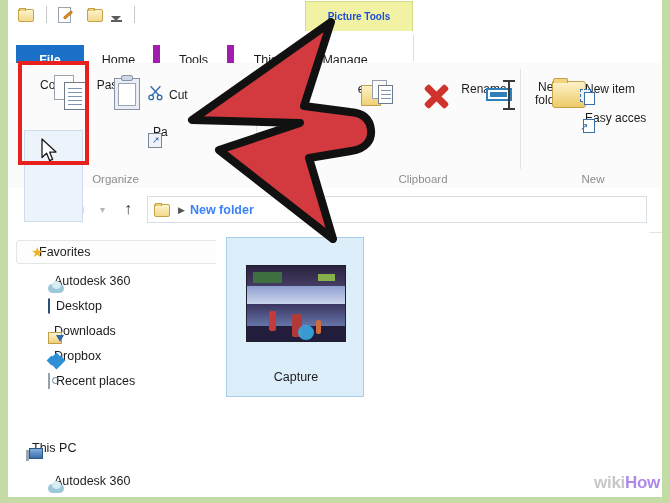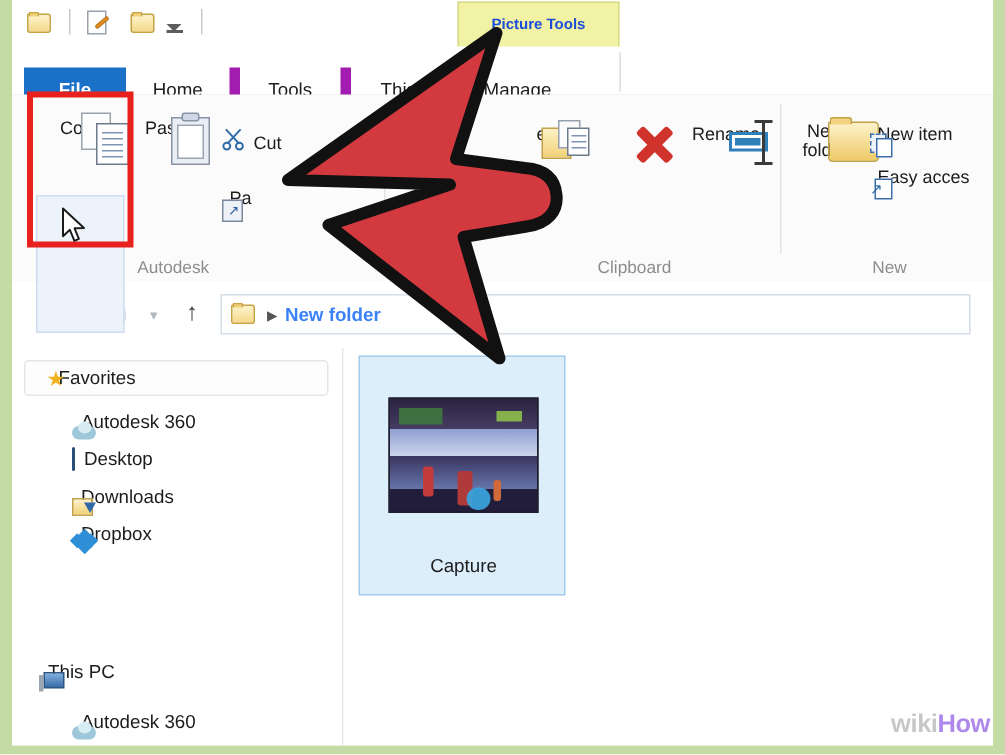--- a/index.html
+++ b/index.html
@@ -593,21 +593,21 @@
   .ic-pc:after {
     content: "";
     position: absolute; left: 0; top: 2px;
     width: 3px; height: 11px;
     background: #9aa6b2;
   }
 
   
   #content {
     position: absolute;
-    left: 221px; top: 232px;
+    left: 208px; top: 232px;
     width: 433px; height: 265px;
     background: #ffffff;
   }
   #file-tile {
     position: absolute;
     left: 10px; top: 5px;
     width: 138px; height: 160px;
     background: #ddeefb;
     border: 1px solid #a8cdeb;
     box-sizing: border-box;
@@ -801,21 +801,21 @@
         <span>Cut</span>
       </div>
 
       <div class="small-btn" style="left:140px; top:62px;">
         <span class="glyph">
           <span class="ic-pastesc"><span class="cb"></span><span class="ar">↗</span></span>
         </span>
         <span>Pa</span>
       </div>
 
-      <div class="group-label" style="left:20px; width:175px;">Autodesk</div>
+      <div class="group-label" style="left:20px; width:175px;">Organize</div>
       <div class="group-sep" style="left:248px;"></div>
 
       <div class="big-btn" style="left:330px; top:16px; width:46px;">
         <span class="glyph">
           <span class="ic-copyto">
             <span class="f"></span><span class="p1"></span>
             <span class="p2">
                 <i style="top:4px;"></i>
                 <i style="top:8px;"></i>
                 <i style="top:12px;"></i>
@@ -920,20 +920,24 @@
         <span>Downloads</span>
       </div>
       <div class="nav-item" style="top:113px;">
         <span class="glyph">
           <span class="ic-dropbox">
             <i style="left:0px; top:1px;"></i><i style="left:5px; top:-2px;"></i>
             <i style="left:9px; top:1px;"></i><i style="left:5px; top:5px;"></i>
           </span>
         </span>
         <span>Dropbox</span>
+      </div>
+      <div class="nav-item" style="top:138px;">
+        <span class="glyph"><span class="ic-recent"></span></span>
+        <span>Recent places</span>
       </div>
 
       <div class="nav-item" style="top:205px; left:18px; font-size:12.5px;">
         <span class="glyph"><span class="ic-pc"></span></span>
         <span>This PC</span>
       </div>
       <div class="nav-item" style="top:238px;">
         <span class="glyph"><span class="ic-cloud"></span></span>
         <span>Autodesk 360</span>
       </div>

